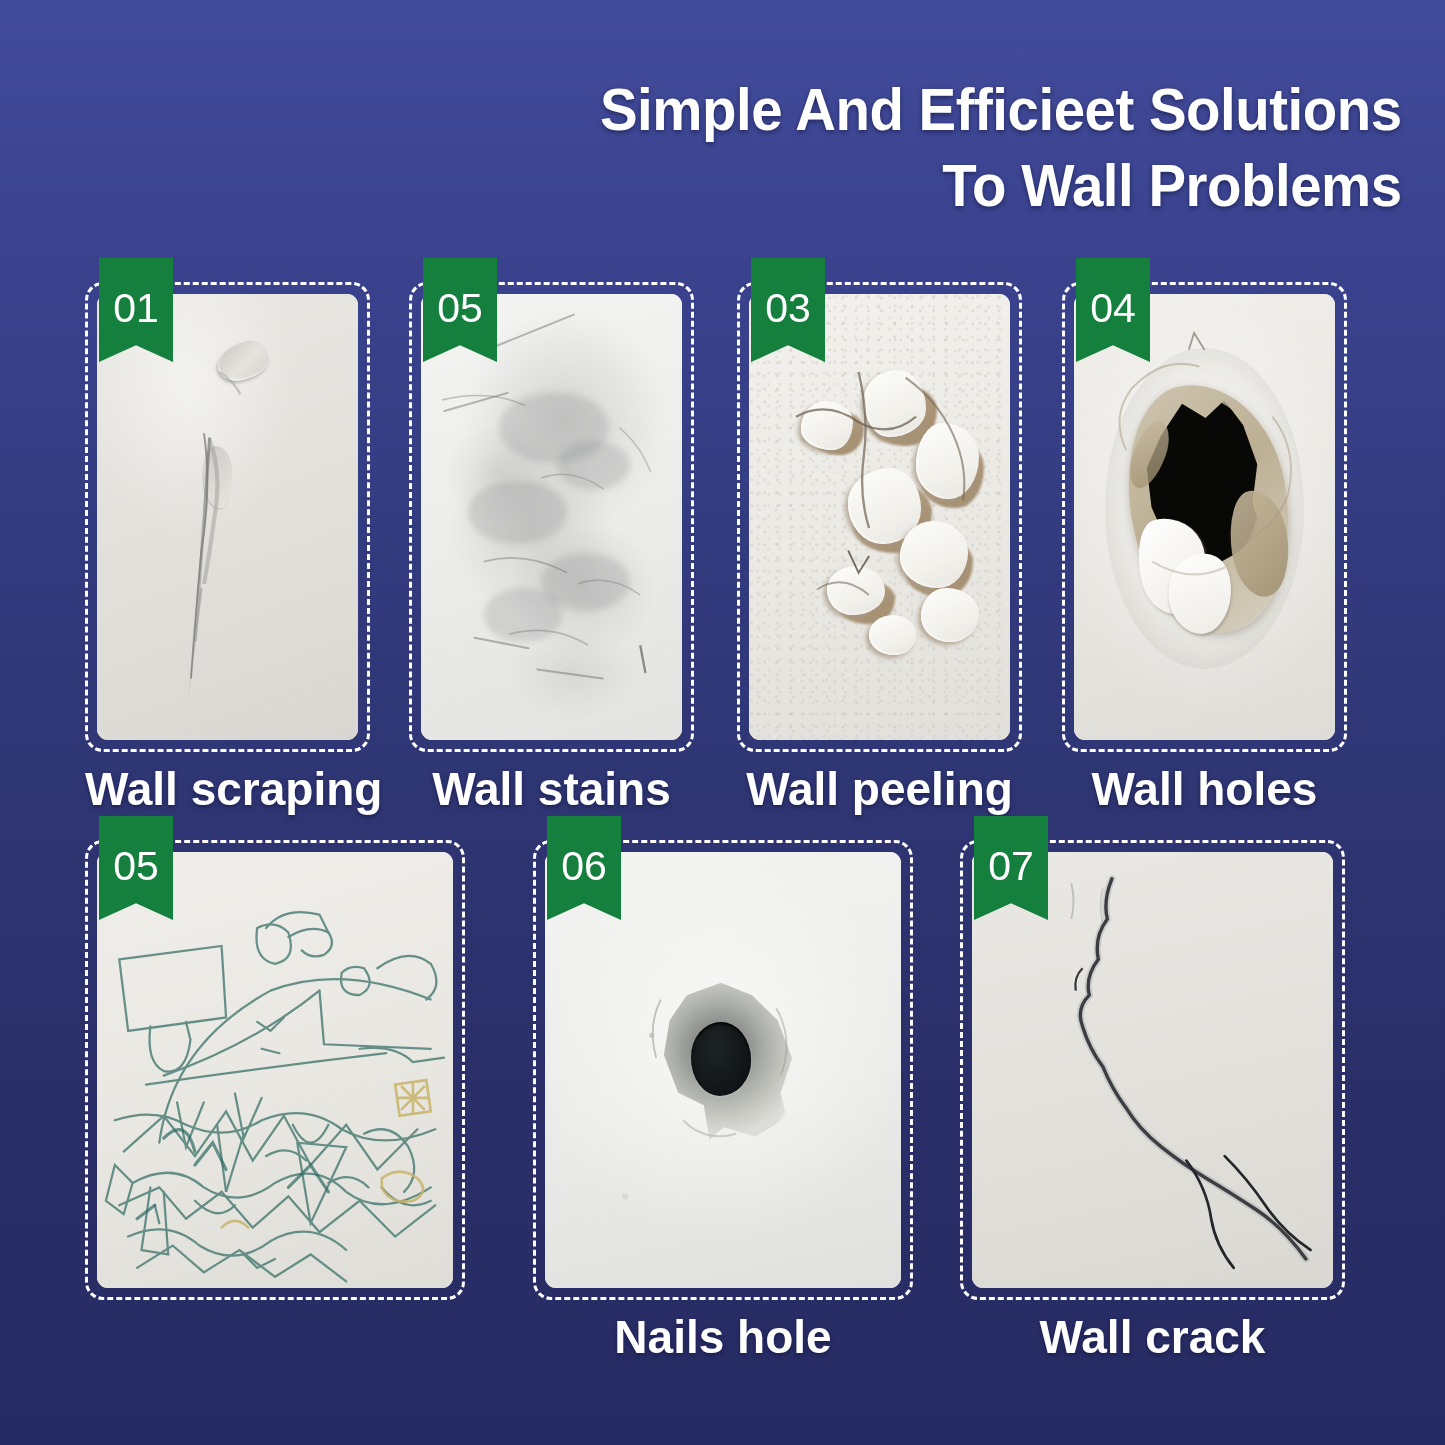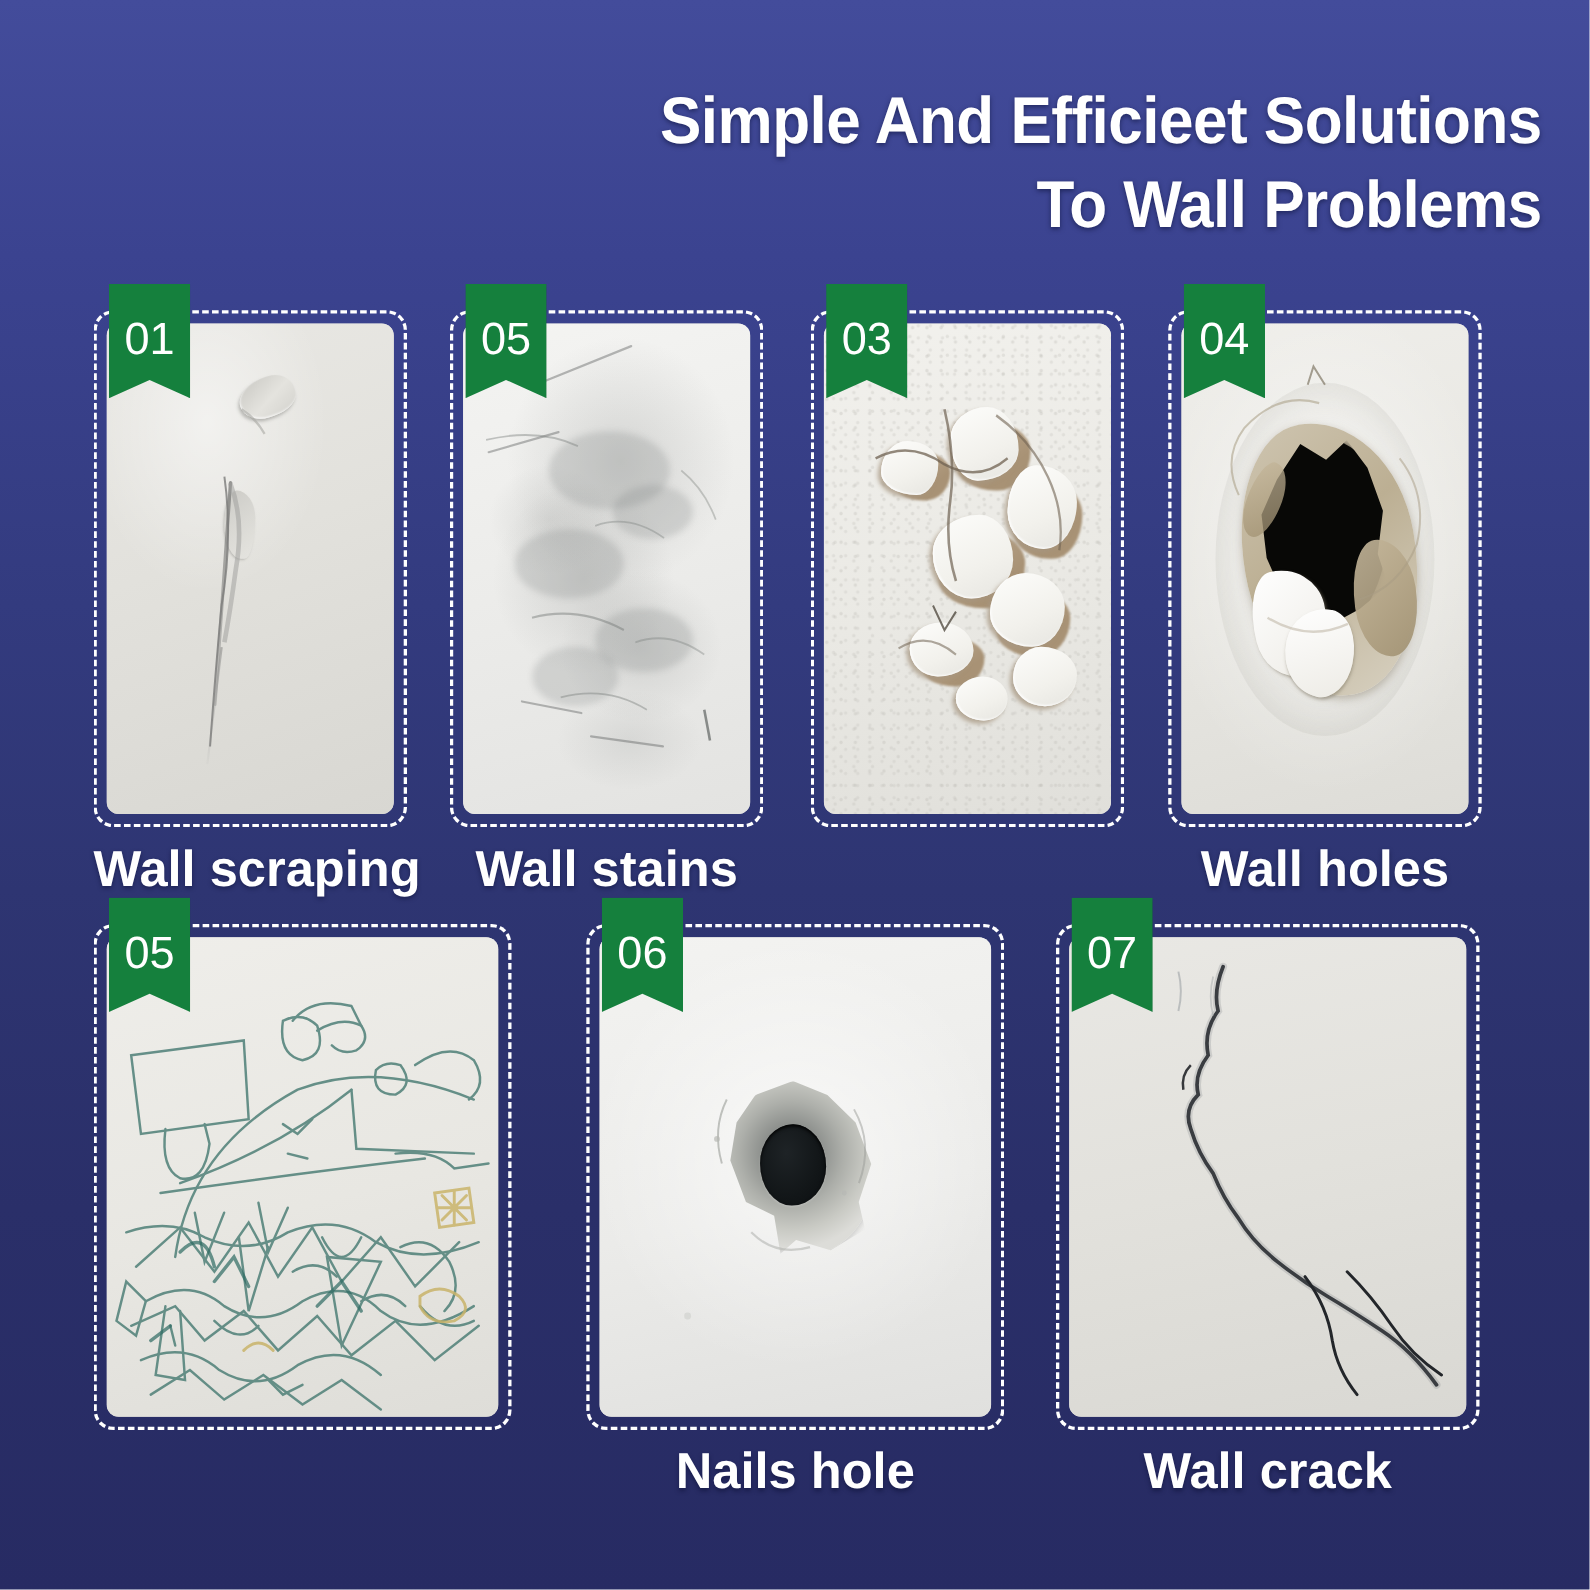--- a/index.html
+++ b/index.html
@@ -418,20 +418,21 @@
             <path d="M26 106 Q36 100 46 108" stroke="#6F6252" stroke-width="0.7" fill="none" opacity="0.55"></path>
             <path d="M38 92 L42 100 L46 94" stroke="#3E372C" stroke-width="0.7" fill="none" opacity="0.7"></path>
           </svg>
         </div>
       </div>
       <div class="ribbon">
         <div class="ribbon-fold"></div>
         <span class="ribbon-num">03</span>
       </div>
     </div>
+    <div class="caption" style="left:737px; top:506px; width:285px;">Wall peeling</div>
 
     <div class="card-wrap" style="left:1062px; top:20px; width:285px; height:470px;">
       <div class="card">
         <div class="photo">
           <div class="wall-base w4"></div>
           <div class="w4-ring"></div>
           <div class="hole-plaster"></div>
           <div class="hole-black"></div>
           <div class="hole-lip" style="left:25%;top:50%;width:26%;height:22%;border-radius:40% 60% 50% 50% / 60% 40% 60% 40%;transform:rotate(-14deg);"></div>
           <div class="hole-lip" style="left:36%;top:58%;width:24%;height:18%;border-radius:55% 45% 40% 60% / 45% 55% 45% 55%;transform:rotate(12deg);"></div>

